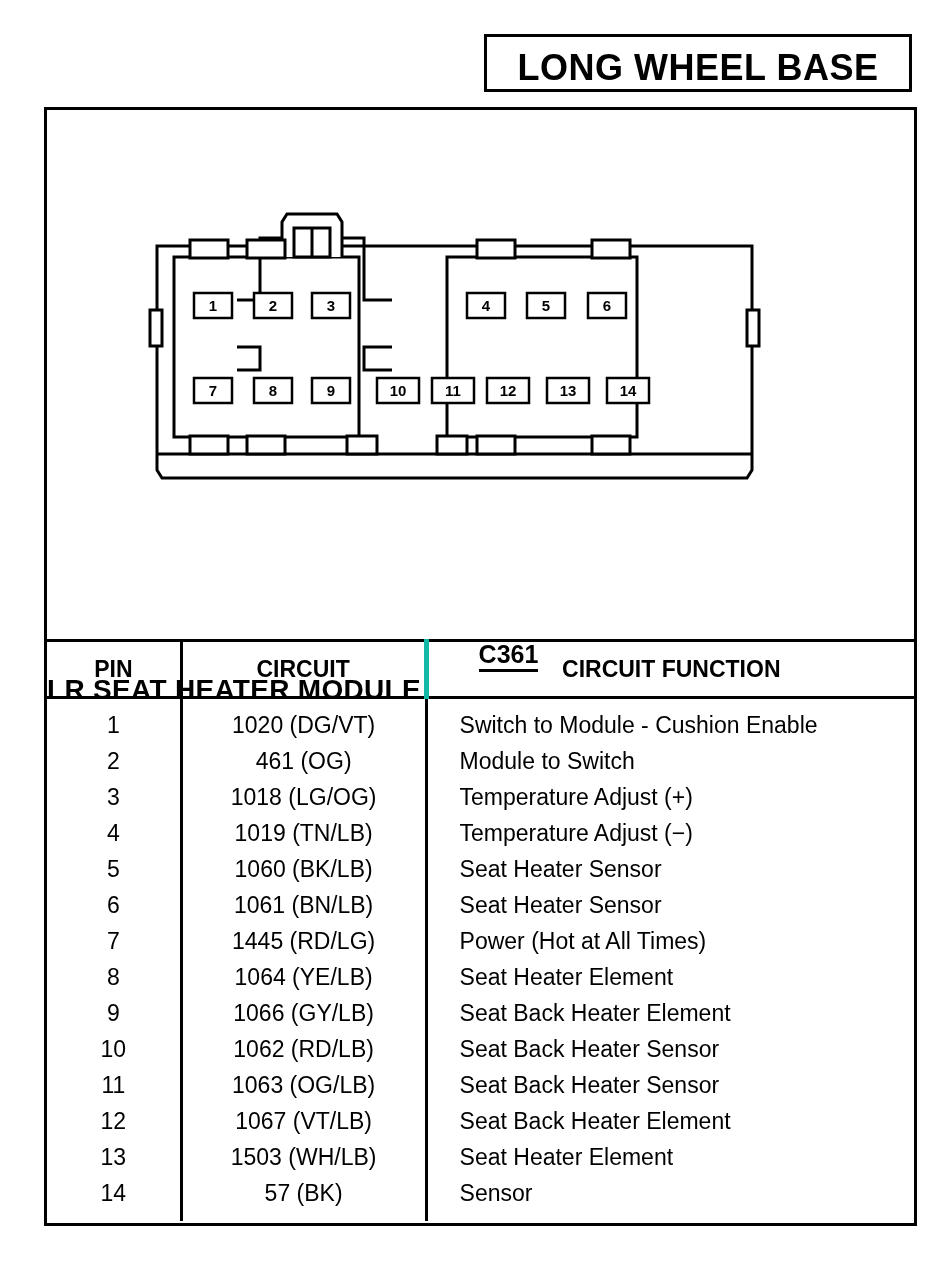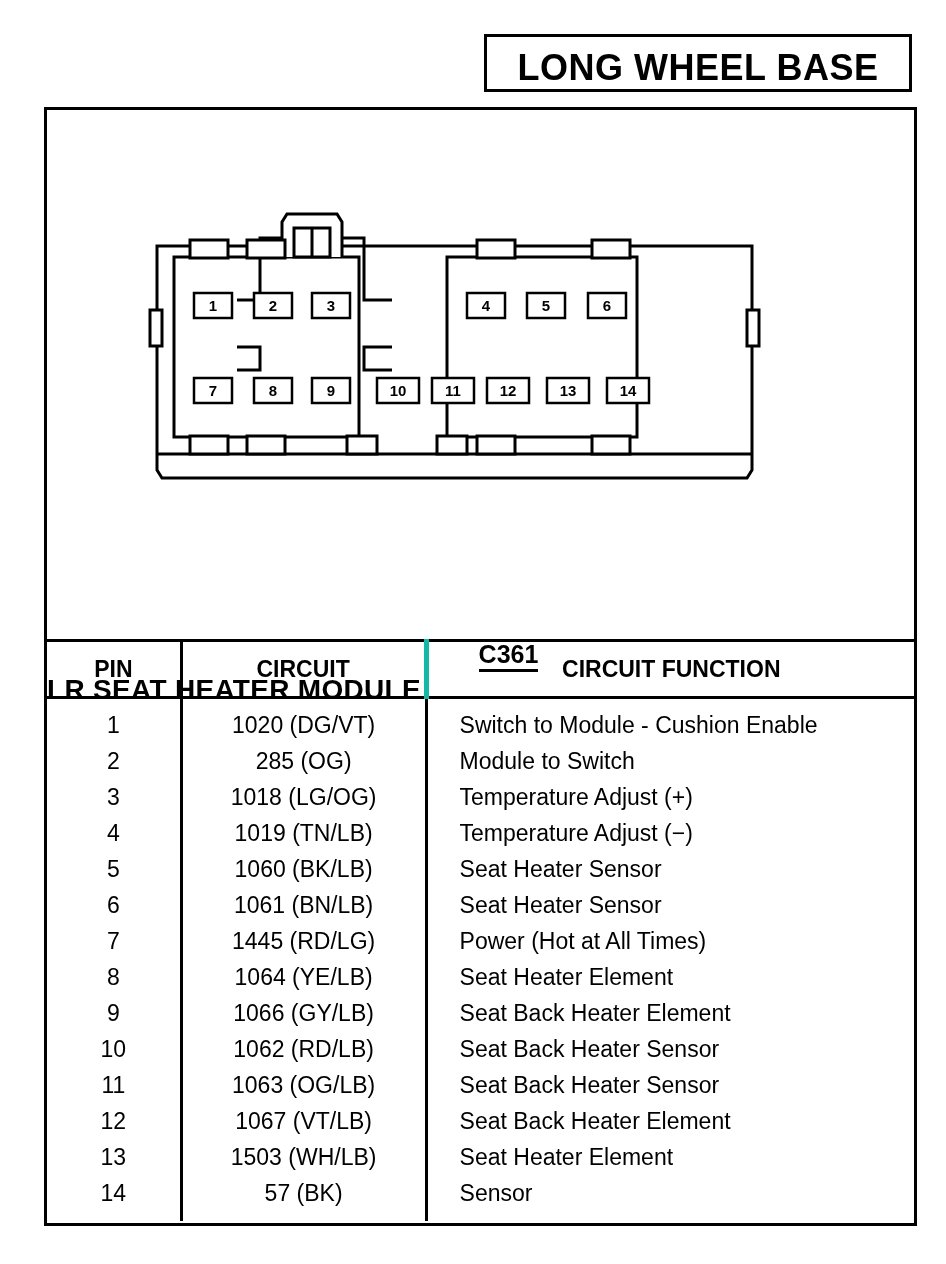--- a/index.html
+++ b/index.html
@@ -282,21 +282,21 @@
         </tr>
       </thead>
       <tbody>
         <tr>
           <td class="c-pin">1</td>
           <td class="c-circ">1020 (DG/VT)</td>
           <td class="c-func">Switch to Module - Cushion Enable</td>
         </tr>
         <tr>
           <td class="c-pin">2</td>
-          <td class="c-circ">285 (OG)</td>
+          <td class="c-circ">461 (OG)</td>
           <td class="c-func">Module to Switch</td>
         </tr>
         <tr>
           <td class="c-pin">3</td>
           <td class="c-circ">1018 (LG/OG)</td>
           <td class="c-func">Temperature Adjust (+)</td>
         </tr>
         <tr>
           <td class="c-pin">4</td>
           <td class="c-circ">1019 (TN/LB)</td>

